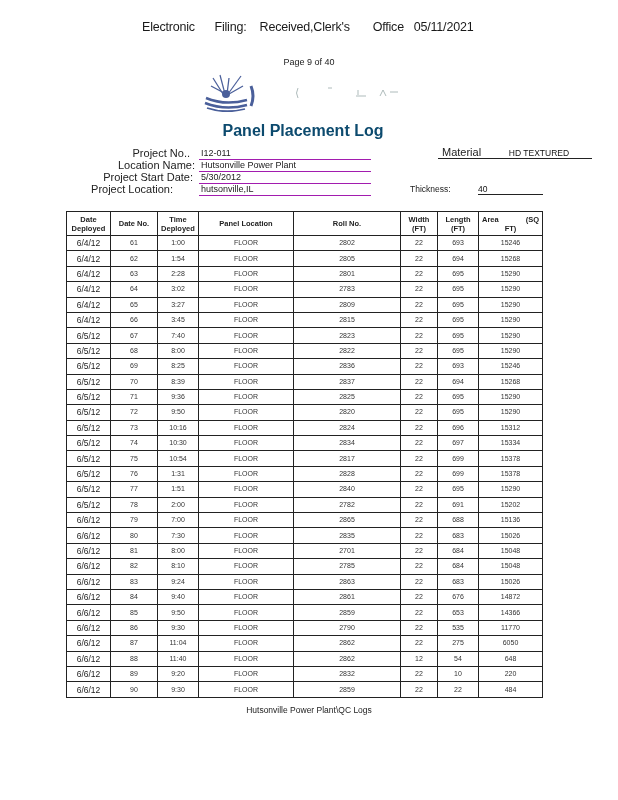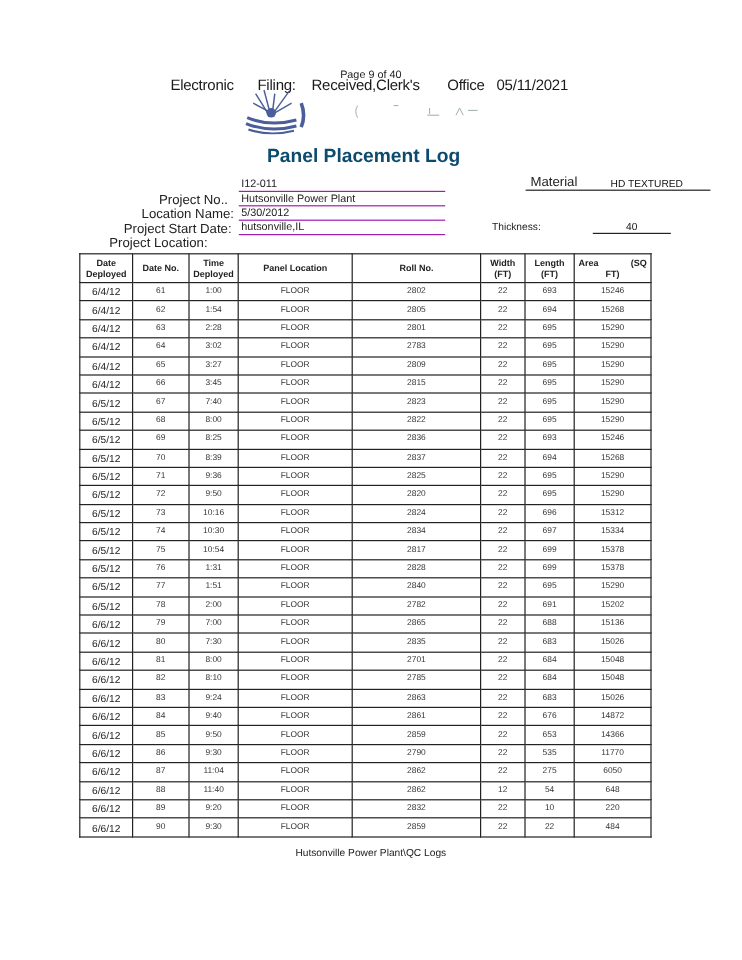--- a/index.html
+++ b/index.html
@@ -1,28 +1,28 @@
 <!DOCTYPE html>
 <html><head>
 <meta charset="utf-8">
 <style>
   html, body { margin: 0; padding: 0; background: #ffffff; }
   body { width: 618px; height: 800px; position: relative; overflow: hidden; font-family: "Liberation Sans", sans-serif; color: #111; }
-  .filing { position: absolute; top: 20px; left: 142px; font-size: 12.5px; letter-spacing: -0.2px; white-space: pre; color: #1a1a1a; margin-top: 44px; }
+  .filing { position: absolute; top: 20px; left: 142px; font-size: 12.5px; letter-spacing: -0.2px; white-space: pre; color: #1a1a1a; }
   .filing span { display: inline-block; }
   .page-num { position: absolute; top: 57px; left: 0; width: 618px; text-align: center; font-size: 9px; color: #222; }
   .logo { position: absolute; top: 72px; left: 203px; width: 52px; height: 40px; }
   .logo-faint { position: absolute; top: 84px; left: 290px; width: 120px; height: 16px; }
   .doc-title { position: absolute; top: 122px; left: 0; width: 606px; text-align: center; font-size: 16px; font-weight: bold; color: #0c4a6e; }
-  .meta-label { position: absolute; font-size: 11px; color: #222; text-align: right; width: 140px; margin-top: 14px; }
+  .meta-label { position: absolute; font-size: 11px; color: #222; text-align: right; width: 140px; }
   .meta-value { position: absolute; font-size: 9px; color: #222; border-bottom: 1px solid #a21caf; padding-left: 2px; height: 11px; line-height: 11px; }
   .mat-label { position: absolute; top: 146px; left: 398px; font-size: 11px; color: #222; padding-left: 44px; }
   .mat-value { position: absolute; top: 148px; left: 438px; width: 106px; border-bottom: 1px solid #222; font-size: 8.5px; text-align: center; height: 10px; line-height: 10px; padding-left: 48px; }
   .thk-label { position: absolute; top: 184px; left: 410px; font-size: 8.5px; color: #222; }
-  .thk-value { position: absolute; top: 184px; left: 494px; width: 65px; border-bottom: 1px solid #222; font-size: 8.5px; text-align: center; height: 10px; line-height: 10px; }
+  .thk-value { position: absolute; top: 184px; left: 478px; width: 65px; border-bottom: 1px solid #222; font-size: 8.5px; text-align: left; height: 10px; line-height: 10px; }
   table.log { position: absolute; top: 211px; left: 66px; width: 476px; border-collapse: collapse; table-layout: fixed; }
   table.log th, table.log td { border: 1px solid #222; padding: 0; text-align: center; overflow: hidden; white-space: nowrap; }
   table.log th { font-size: 7.5px; font-weight: bold; height: 23px; line-height: 9px; color: #222; }
   table.log td { font-size: 7px; height: 14.4px; line-height: 14px; color: #333; }
   table.log td.date { font-size: 8.5px; color: #222; }
   .area-head { display: flex; justify-content: space-between; padding: 0 3px; }
   .footer { position: absolute; top: 705px; left: 0; width: 618px; text-align: center; font-size: 8.5px; color: #222; }
 </style>
 </head>
 <body>

